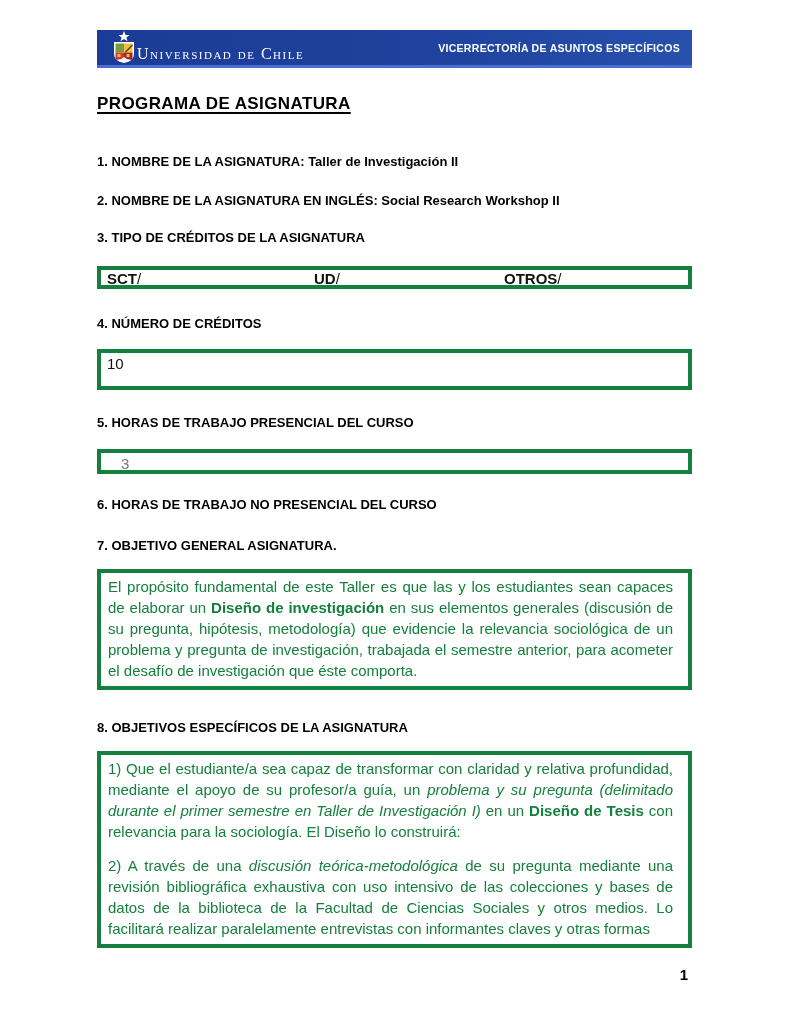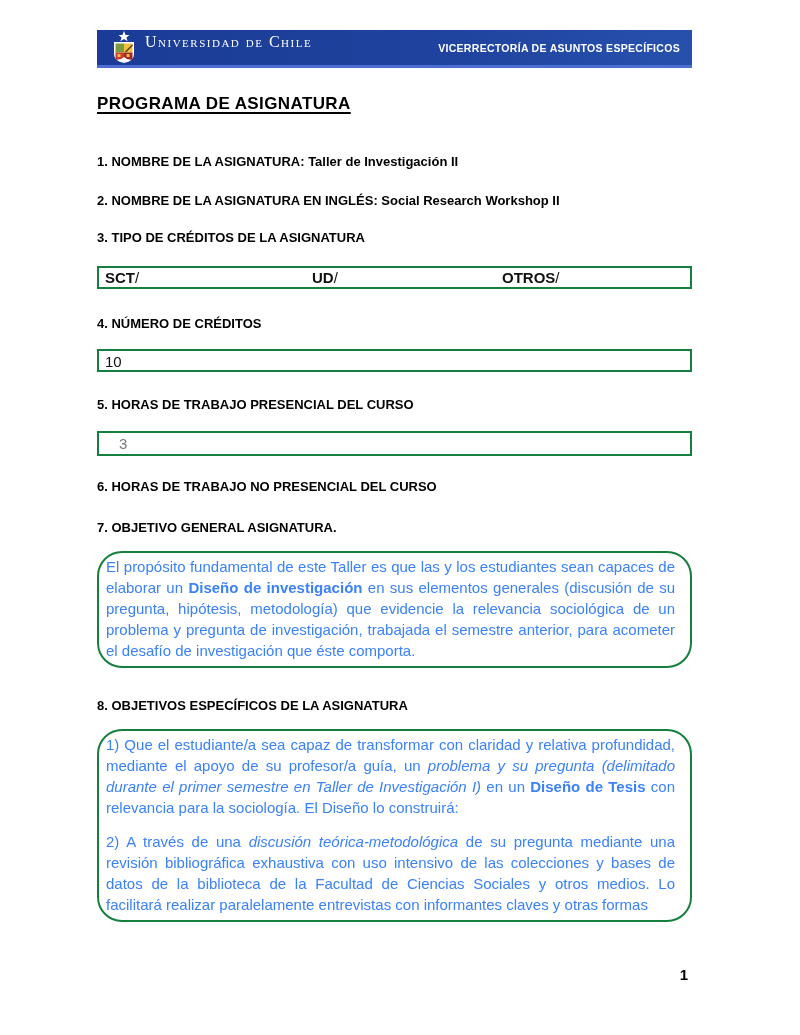--- a/index.html
+++ b/index.html
@@ -22,21 +22,21 @@
   .banner {
     height: 38px;
     background: linear-gradient(90deg, #1b3c96 0%, #1e429d 55%, #2750ad 100%);
     border-bottom: 3px solid #4a6fd0;
     display: flex;
     align-items: center;
     justify-content: space-between;
     padding: 0 12px 0 14px;
     box-sizing: border-box;
   }
-  .banner-left { display: flex; align-items: flex-start; gap: 8px; }
+  .banner-left { display: flex; align-items: flex-end; }
   .logo { display: inline-flex; width: 26px; height: 32px; margin-top: -2px; }
   .uni-name {
     color: #ffffff;
     font-family: "Liberation Serif", "DejaVu Serif", serif;
     font-variant: small-caps;
     font-size: 16px;
     letter-spacing: 1.5px;
   }
   .dept {
     color: #ffffff;
@@ -66,50 +66,49 @@
   .h1m { margin: 37px 0 0 0; }
   .h2m { margin: 18px 0 0 0; }
   .h3m { margin: 16px 0 0 0; }
   .h4m { margin: 24px 0 0 0; }
   .h5m { margin: 22px 0 0 0; }
   .h6m { margin: 20px 0 0 0; }
   .h7m { margin: 20px 0 0 0; }
   .h8m { margin: 27px 0 0 0; }
   
   .box {
-    border: 2px solid #15803d;
+    border: 4px solid #15803d;
     box-sizing: border-box;
     font-size: 15px;
   }
   .credit-table {
     margin-top: 18px;
     height: 23px;
     display: grid;
     grid-template-columns: 207px 190px auto;
     align-items: center;
     padding-left: 6px;
   }
   .credit-cell { font-weight: bold; white-space: nowrap; }
   .credit-cell .slash { font-weight: normal; }
   .value-box {
     margin-top: 15px;
-    height: 23px;
+    height: 41px;
     line-height: 19px;
     padding: 1px 6px;
   }
   .value-box.tall { height: 25px; margin-top: 16px; }
   .muted { color: #7a7a7a; }
   .indent { padding-left: 14px; display: inline-block; }
   .para-box {
     margin-top: 13px;
     padding: 3px 15px 5px 7px;
     line-height: 21px;
     text-align: justify;
-    color: #3b82f6;
-    border-radius: 25px;
+    color: #15803d;
   }
   .para-box p { margin: 0; }
   .para-box p + p { margin-top: 13px; }
   .b { font-weight: bold; }
   .i { font-style: italic; }
   
   .page-number {
     position: absolute;
     top: 966px;
     right: 112px;

